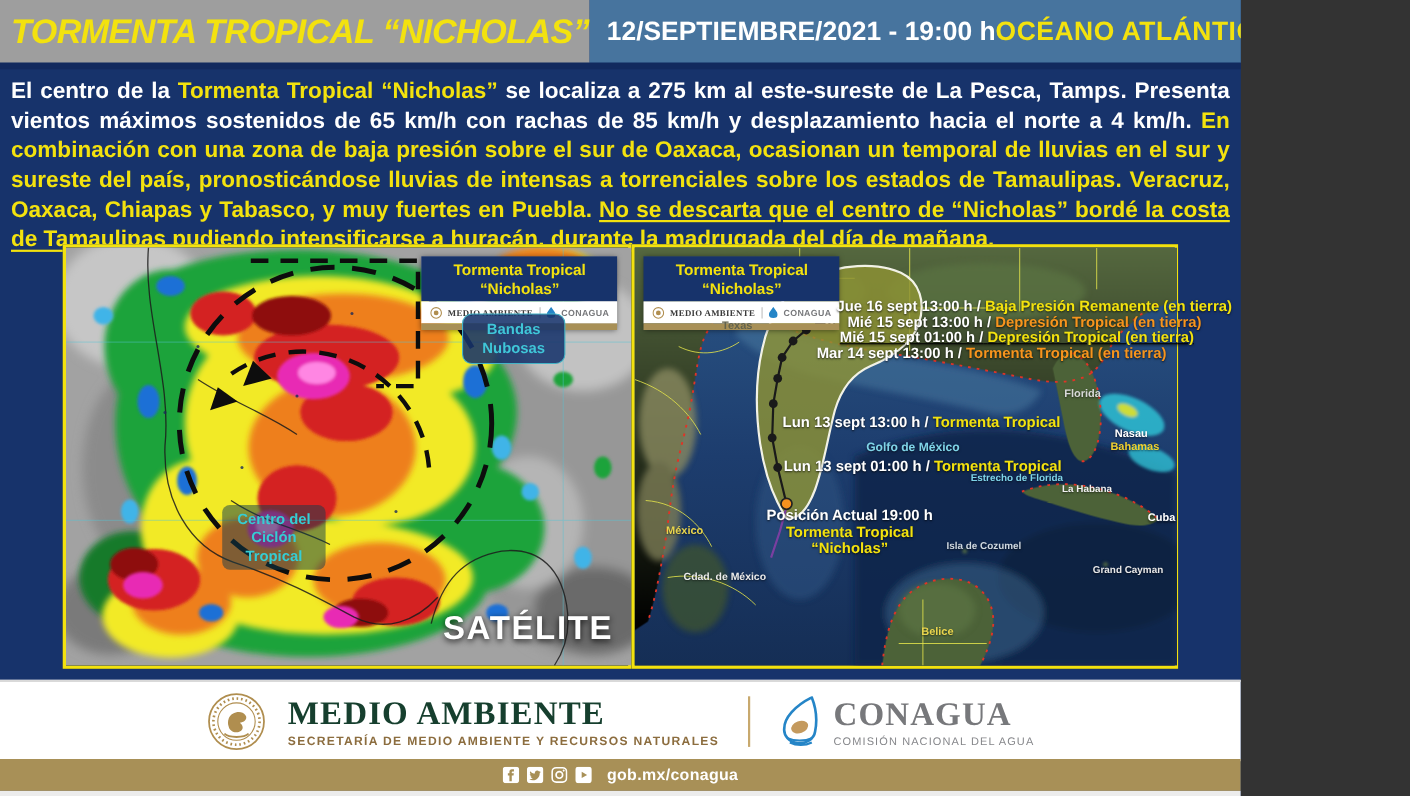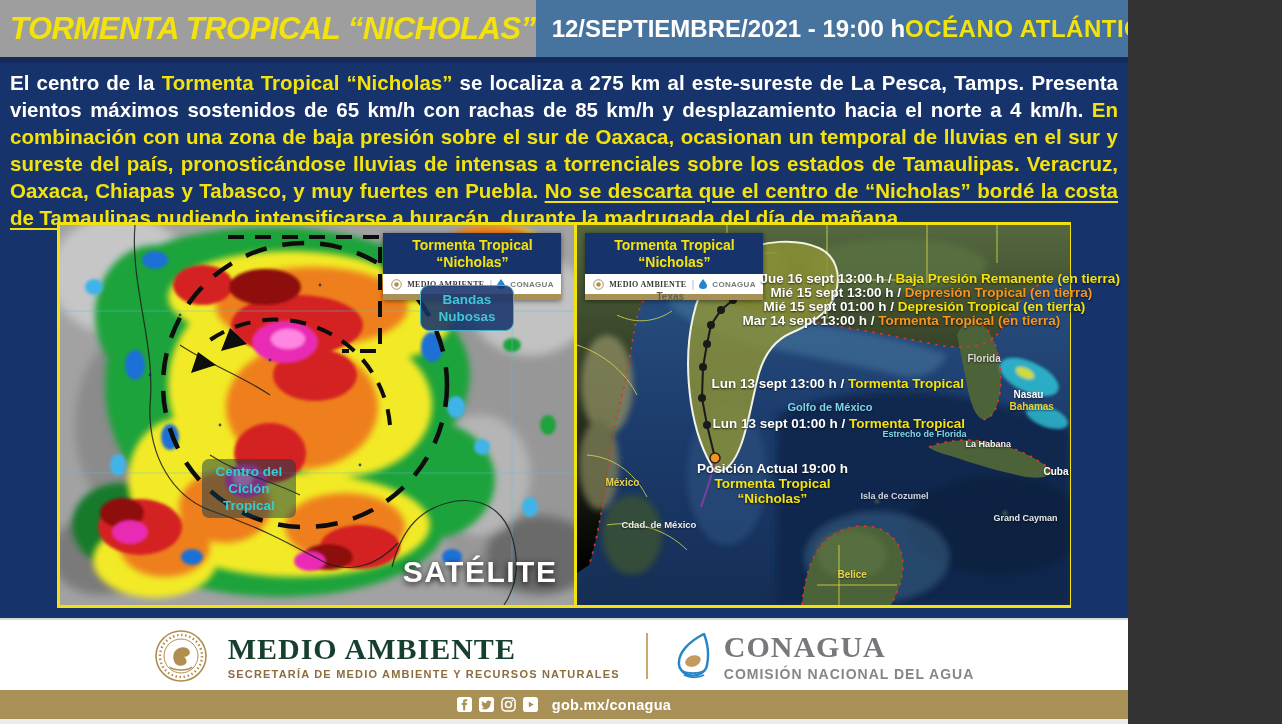--- a/index.html
+++ b/index.html
@@ -46,21 +46,21 @@
               font-size:13.5px;text-align:center;padding:5px 2px;line-height:17px;}
   .centro-box{position:absolute;left:142px;top:234px;width:90px;background:rgba(15,60,75,.5);
               border-radius:7px;color:#35cdd4;font-weight:bold;font-size:13.5px;text-align:center;
               padding:4px 2px;line-height:17px;}
   
   .tl{position:absolute;white-space:nowrap;font-weight:bold;font-size:13.5px;
       text-shadow:0 1px 2px rgba(0,0,0,.75);}
   .tl .t{color:#ffffff;}
   .tone-yellow{color:#f3e20e;}
   .tone-orange{color:#f7941d;}
-  .tl1{left:183px;top:46px;} .tl2{left:193px;top:60px;} .tl3{left:186px;top:74px;}
+  .tl1{left:183px;top:46px;} .tl2{left:193px;top:60px;} .tl3{left:186px;top:74px;text-decoration:underline;}
   .tl4{left:165px;top:88px;} .tl5{left:140px;top:116px;} .tl6{left:134px;top:151px;}
   .tl7{left:135px;top:191px;}
   .cur-pos{position:absolute;left:100px;top:236px;width:190px;text-align:center;font-weight:bold;
            font-size:13.5px;line-height:15px;text-shadow:0 1px 2px rgba(0,0,0,.75);}
   .cur-pos .t{color:#fff;}
   .ml{position:absolute;white-space:nowrap;font-weight:bold;text-shadow:0 1px 2px rgba(0,0,0,.6);}
   .ml-texas{left:55px;top:66px;font-size:10px;color:#63634d;text-shadow:none;margin-left:24px;}
   .ml-gulf{left:210px;top:176px;font-size:11px;color:#7fd4e8;}
   .ml-strait{left:305px;top:204px;font-size:9px;color:#7fd4e8;}
   .ml-habana{left:388px;top:214px;font-size:9px;color:#f0f0f0;}
@@ -76,21 +76,21 @@
   
   .footer{position:absolute;top:618px;left:0;right:0;height:72px;background:#ffffff;
           border-top:2px solid #d9d9d9;display:flex;align-items:center;justify-content:center;gap:20px;}
   .ma-block{display:flex;flex-direction:column;}
   .ma-name{font-family:"Liberation Serif",serif;color:#163f2e;font-size:30px;font-weight:bold;letter-spacing:1px;}
   .ma-sub{color:#8c6d3f;font-size:11px;font-weight:bold;letter-spacing:1.2px;margin-top:2px;}
   .vdiv{width:2px;height:46px;background:#c8a96e;margin:0 6px;}
   .cn-block{display:flex;align-items:center;gap:10px;}
   .cn-text{display:flex;flex-direction:column;}
   .cn-name{font-family:"Liberation Serif",serif;color:#77787b;font-size:30px;font-weight:bold;letter-spacing:1px;}
-  .cn-sub{color:#85868a;font-size:14px;font-weight:bold;letter-spacing:1px;margin-top:2px;text-align:right;}
+  .cn-sub{color:#85868a;font-size:10px;font-weight:normal;letter-spacing:1px;margin-top:2px;text-align:right;}
   .bottombar{position:absolute;top:690px;left:0;right:0;height:29px;background:#a89057;
              display:flex;align-items:center;justify-content:center;gap:7px;}
   .bottomwhite{position:absolute;top:719px;left:0;right:0;height:5px;background:#ececec;}
   .url{color:#fff;font-weight:bold;font-size:14.5px;margin-left:7px;letter-spacing:.3px;}
   .sicon{display:inline-flex;}
 </style>
 </head>
 <body>
 
 <div class="page">

